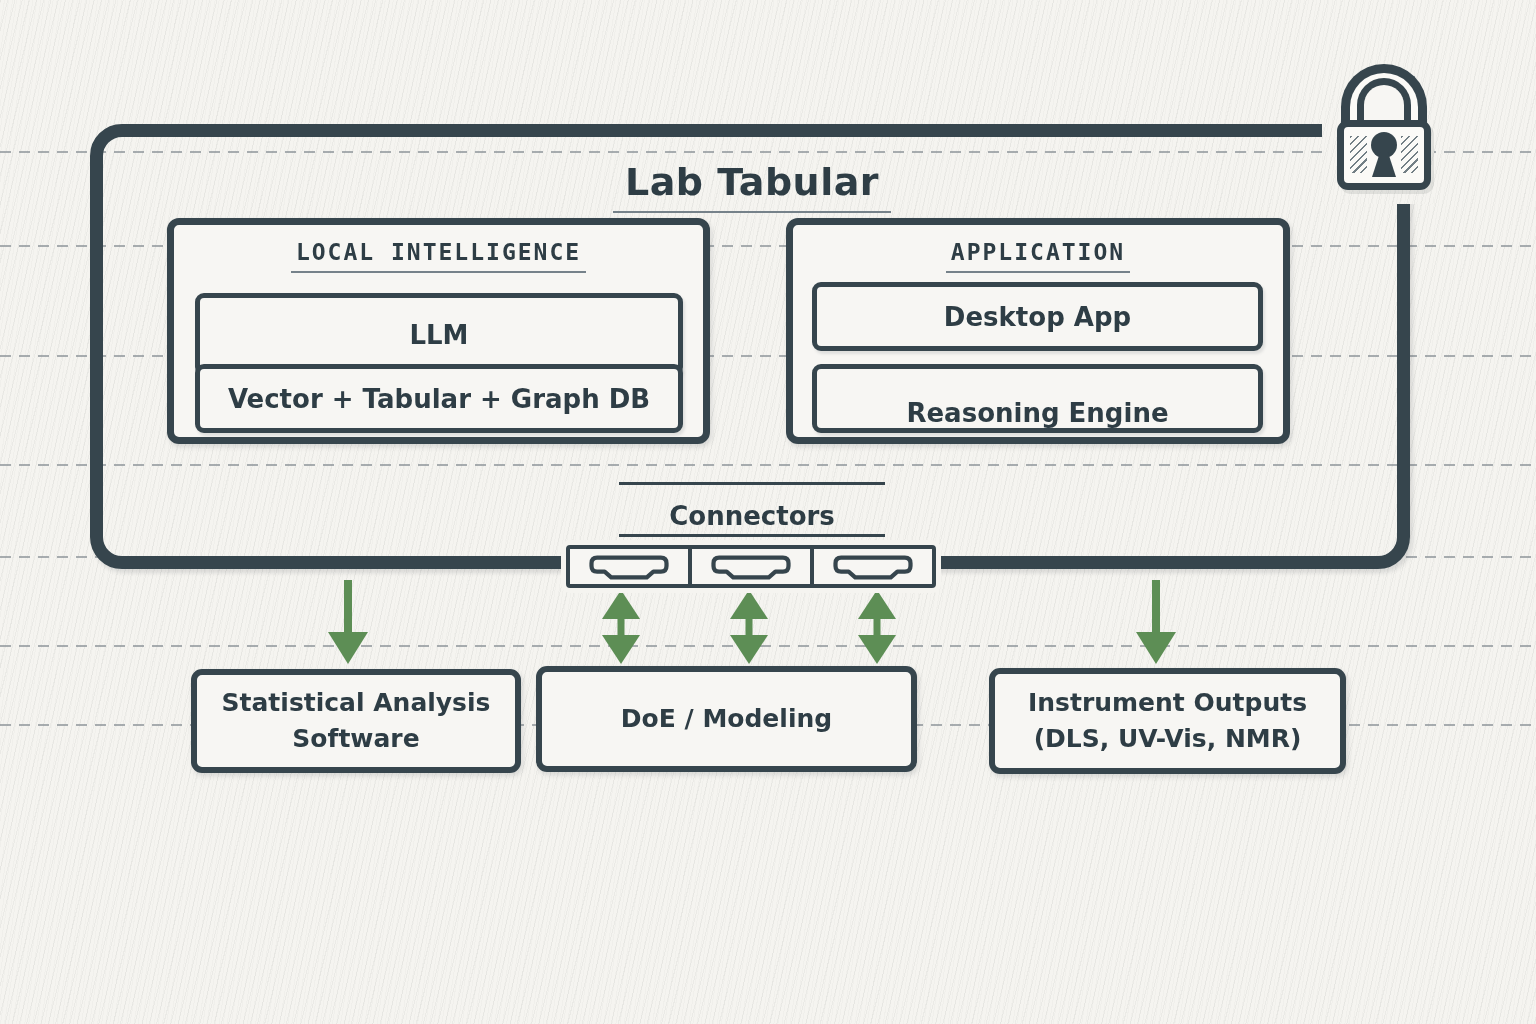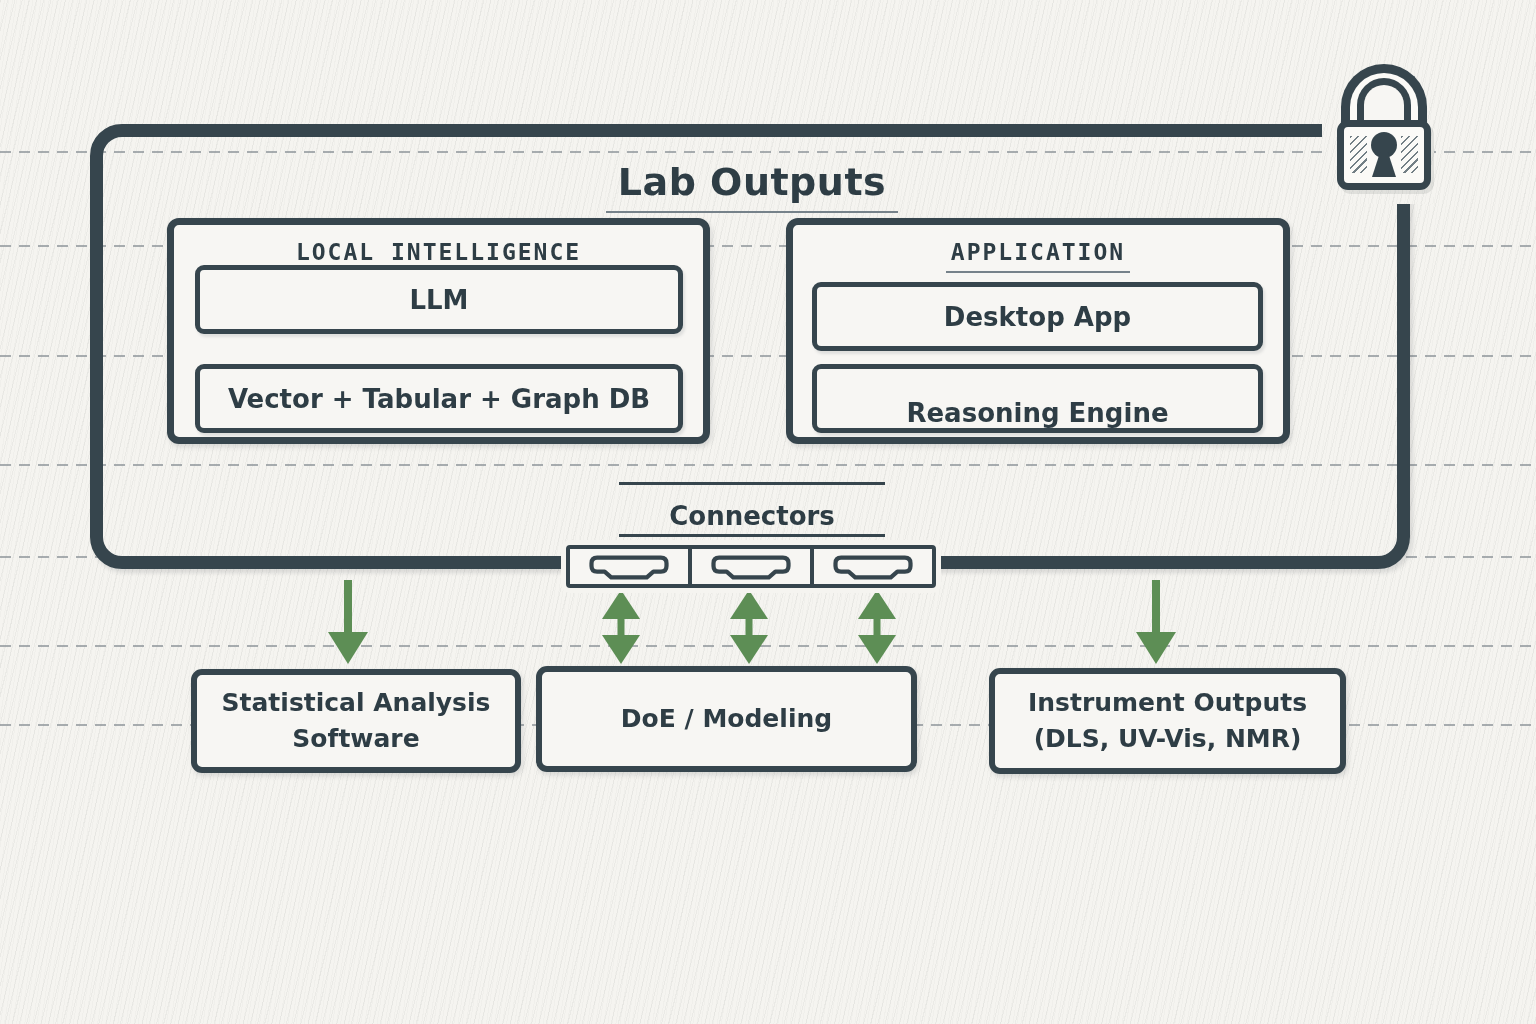--- a/index.html
+++ b/index.html
@@ -130,29 +130,29 @@
     <div class="shackle-inner"></div>
     <div class="lock-body">
       <div class="hatch left"></div>
       <div class="hatch right"></div>
       <div class="keyhole-circle"></div>
       <div class="keyhole-stem"></div>
     </div>
   </div>
 
   <div class="lab-title">
-    <span>Lab Outputs</span>
+    <span>Lab Tabular</span>
   </div>
 
   <div class="section" style="left:167px; top:218px; width:543px; height:226px;">
     <div class="sec-header">
       <span>LOCAL INTELLIGENCE</span>
     </div>
   </div>
-  <div class="inner-box" style="left:195px; top:265px; width:488px; height:69px;">
+  <div class="inner-box" style="left:195px; top:293px; width:488px; height:83px;">
     <span>LLM</span>
   </div>
   <div class="inner-box" style="left:195px; top:364px; width:488px; height:69px;">
     <span>Vector + Tabular + Graph DB</span>
   </div>
 
   <div class="section" style="left:786px; top:218px; width:504px; height:226px;">
     <div class="sec-header">
       <span>APPLICATION</span>
     </div>

